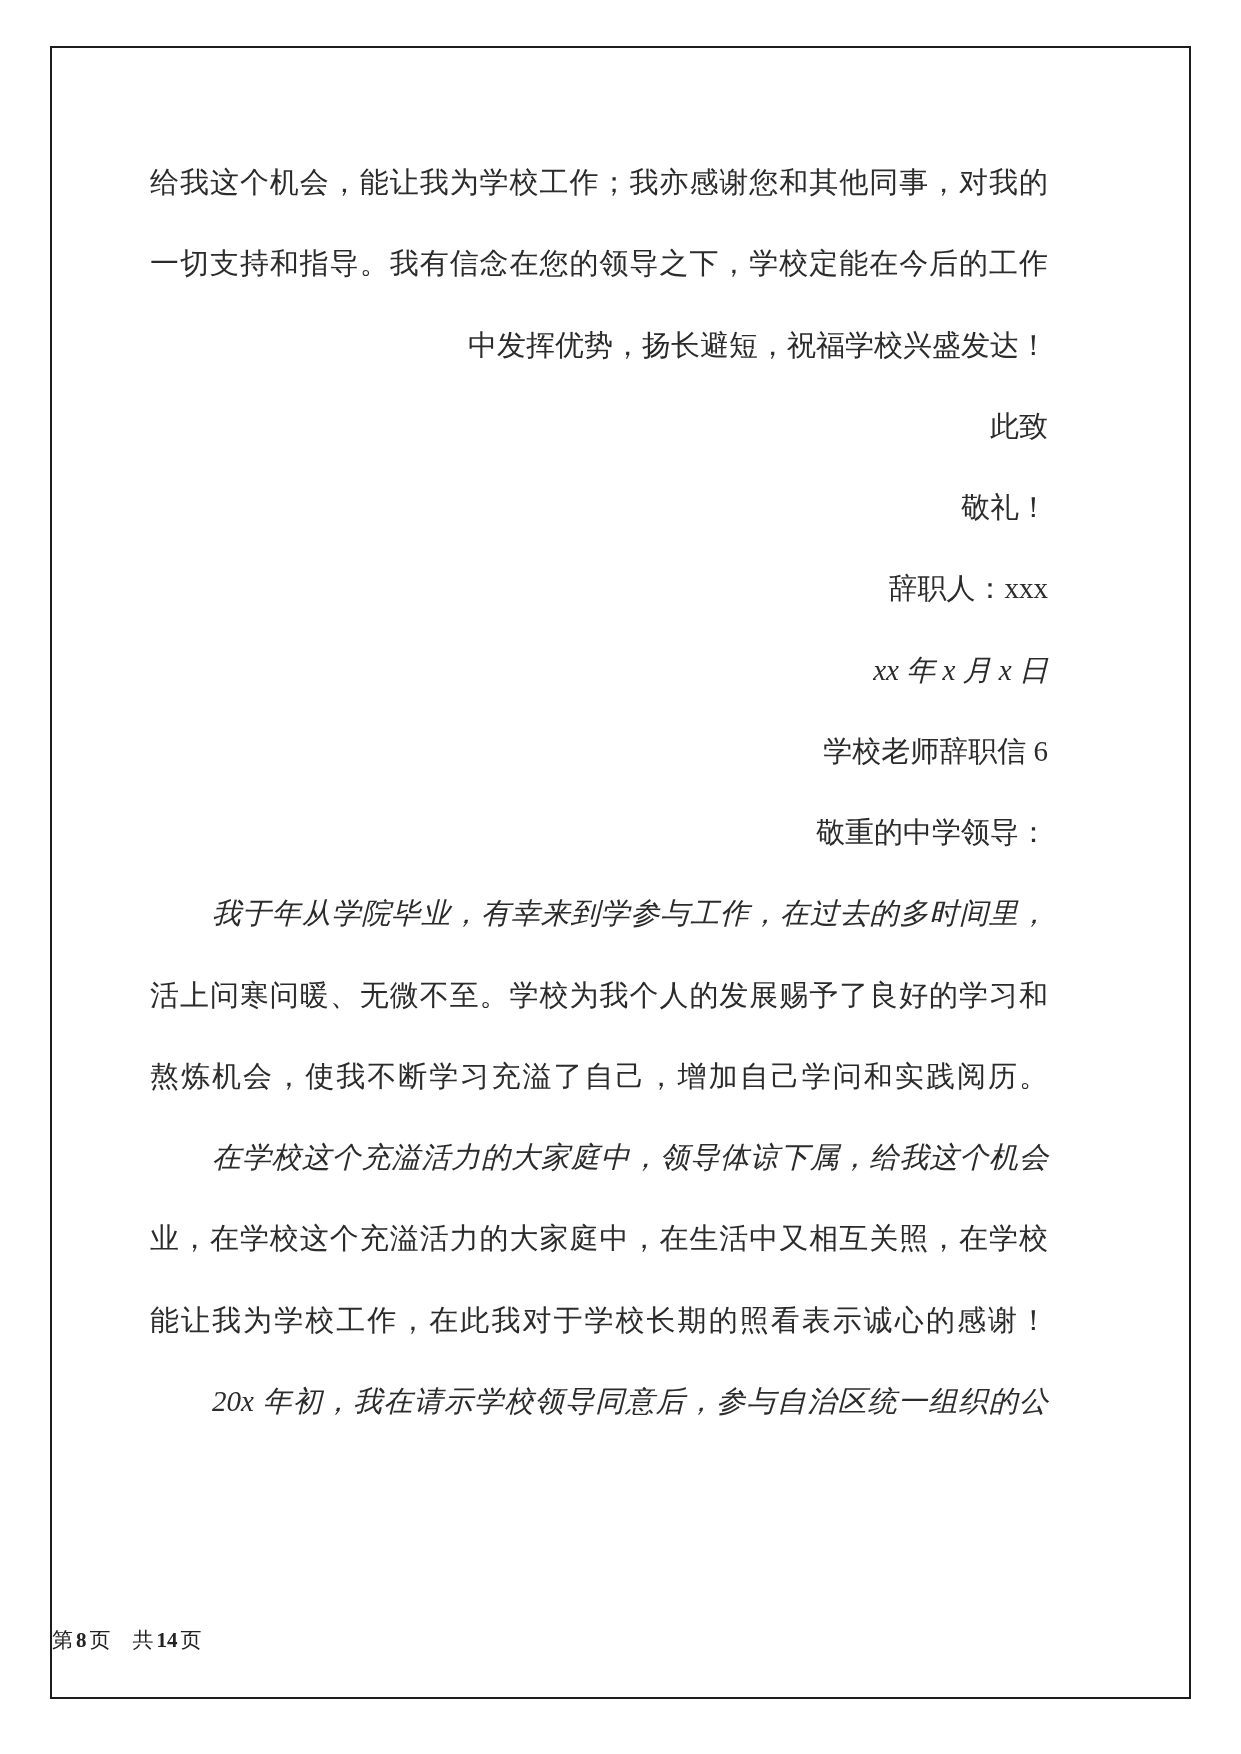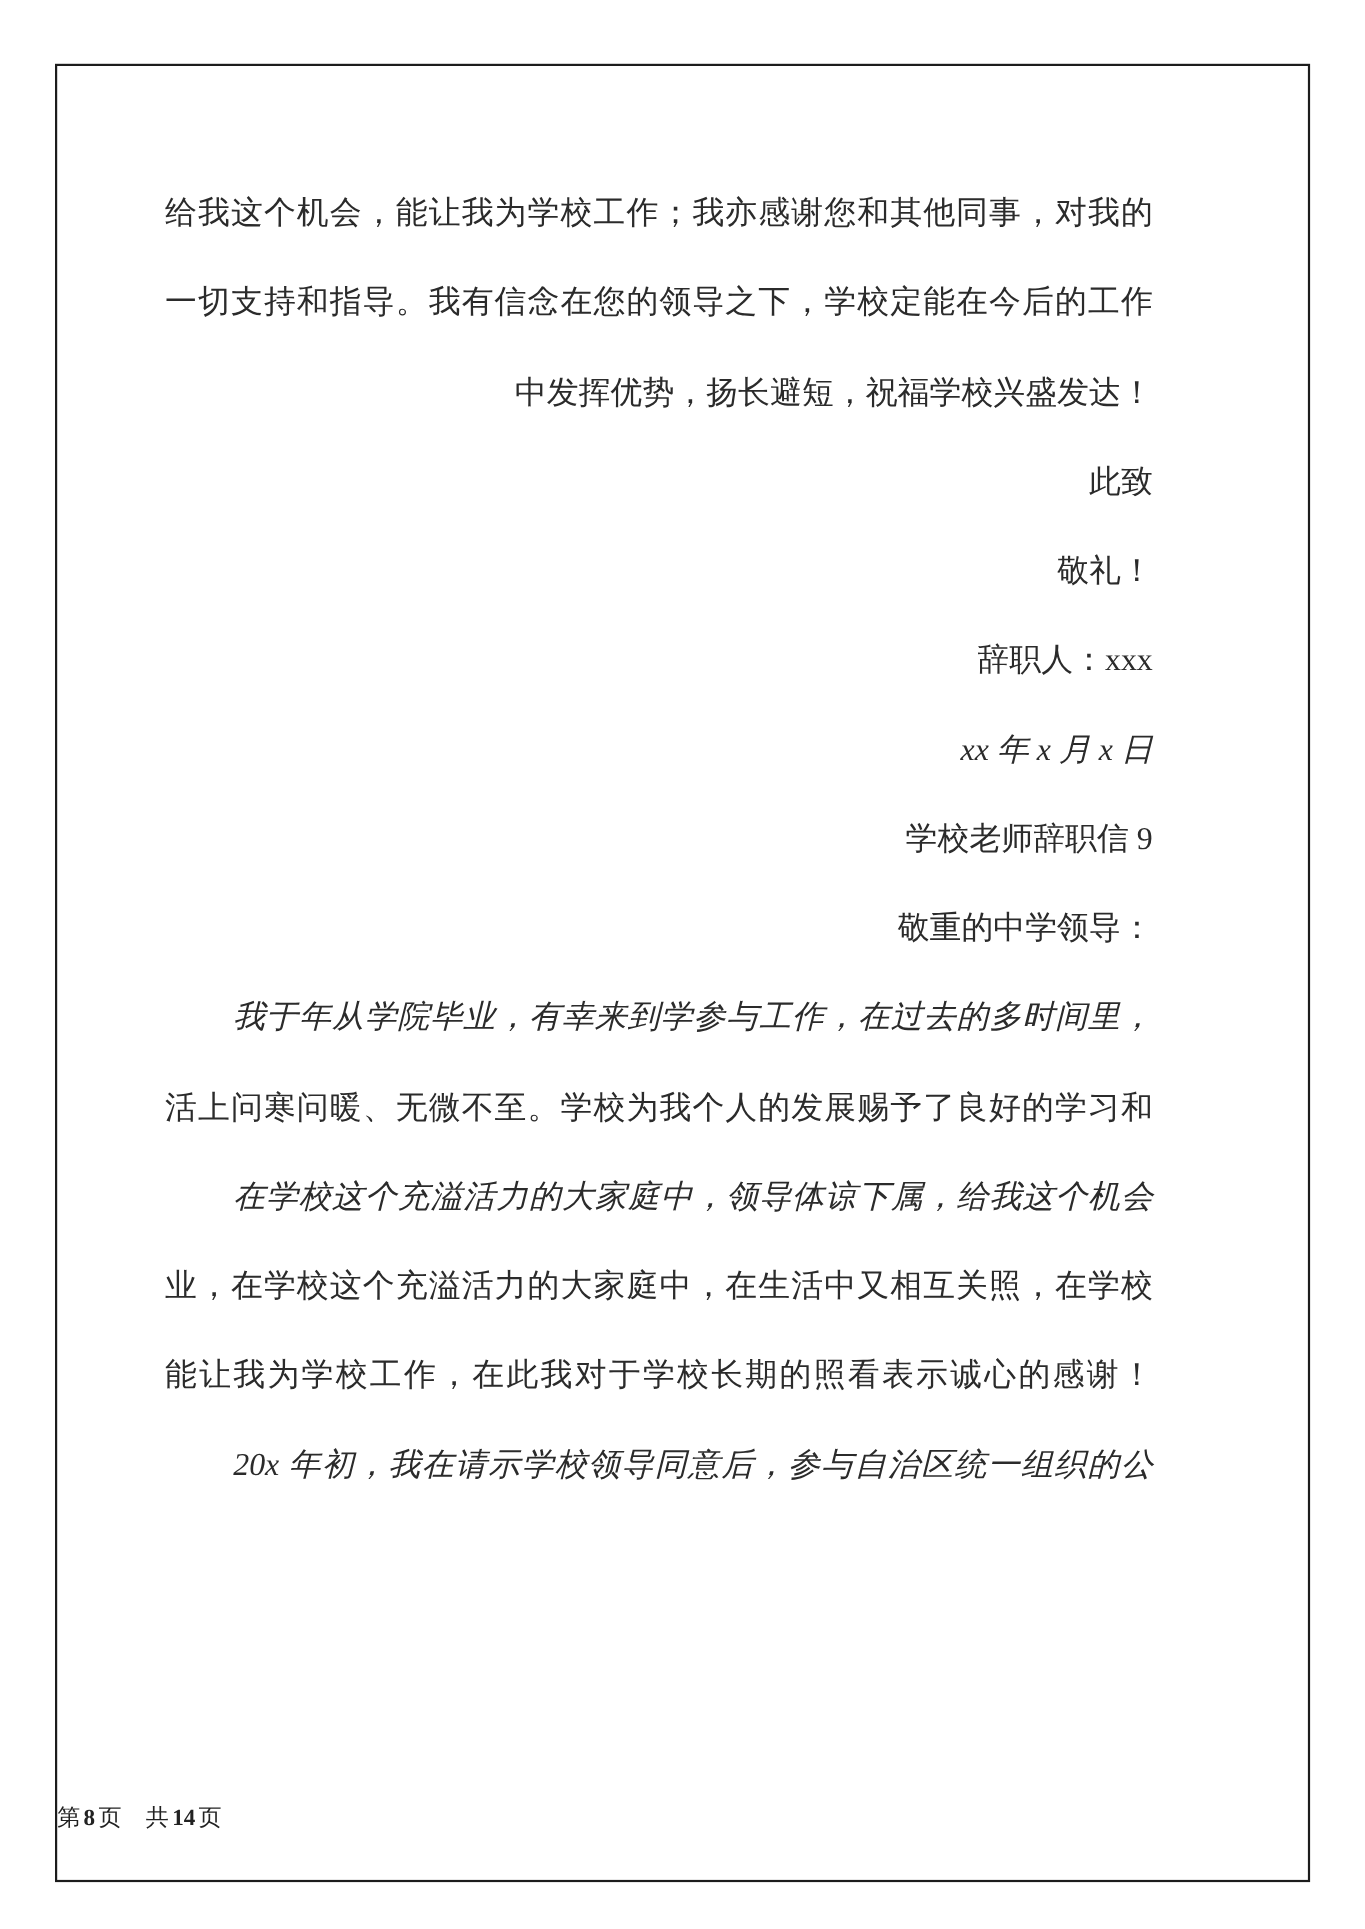--- a/index.html
+++ b/index.html
@@ -11,21 +11,21 @@
     position: relative;
     width: 1241px;
     height: 1754px;
     font-family: "Liberation Serif", "DejaVu Serif", serif;
     color: #2b2b2b;
     overflow: hidden;
   }
   .frame {
     position: absolute;
     left: 50px;
-    top: 58px;
+    top: 46px;
     width: 1137px;
     height: 1649px;
     border: 2px solid #1c1c1c;
     background: #ffffff;
   }
   .content {
     position: absolute;
     left: 98px;
     top: 94px;
     width: 898px;
@@ -72,24 +72,25 @@
 
 <div class="frame">
   <div class="content">
     <div class="line just">给我这个机会，能让我为学校工作；我亦感谢您和其他同事，对我的</div>
     <div class="line just">一切支持和指导。我有信念在您的领导之下，学校定能在今后的工作</div>
     <div class="line">中发挥优势，扬长避短，祝福学校兴盛发达！</div>
     <div class="line">此致</div>
     <div class="line">敬礼！</div>
     <div class="line">辞职人：xxx</div>
     <div class="line indent">xx 年 x 月 x 日</div>
-    <div class="line">学校老师辞职信 9</div>
+    <div class="line">学校老师辞职信 6</div>
     <div class="line">敬重的中学领导：</div>
     <div class="line just indent">我于年从学院毕业，有幸来到学参与工作，在过去的多时间里，</div>
     <div class="line just">活上问寒问暖、无微不至。学校为我个人的发展赐予了良好的学习和</div>
+    <div class="line just">熬炼机会，使我不断学习充溢了自己，增加自己学问和实践阅历。</div>
     <div class="line just indent">在学校这个充溢活力的大家庭中，领导体谅下属，给我这个机会</div>
     <div class="line just">业，在学校这个充溢活力的大家庭中，在生活中又相互关照，在学校</div>
     <div class="line just">能让我为学校工作，在此我对于学校长期的照看表示诚心的感谢！</div>
     <div class="line just indent">20x 年初，我在请示学校领导同意后，参与自治区统一组织的公</div>
   </div>
 
   <div class="footer">
     <span>第</span><span class="num">8</span><span>页</span><span class="gap"></span><span>共</span><span class="num">14</span><span>页</span>
   </div>
 </div>

